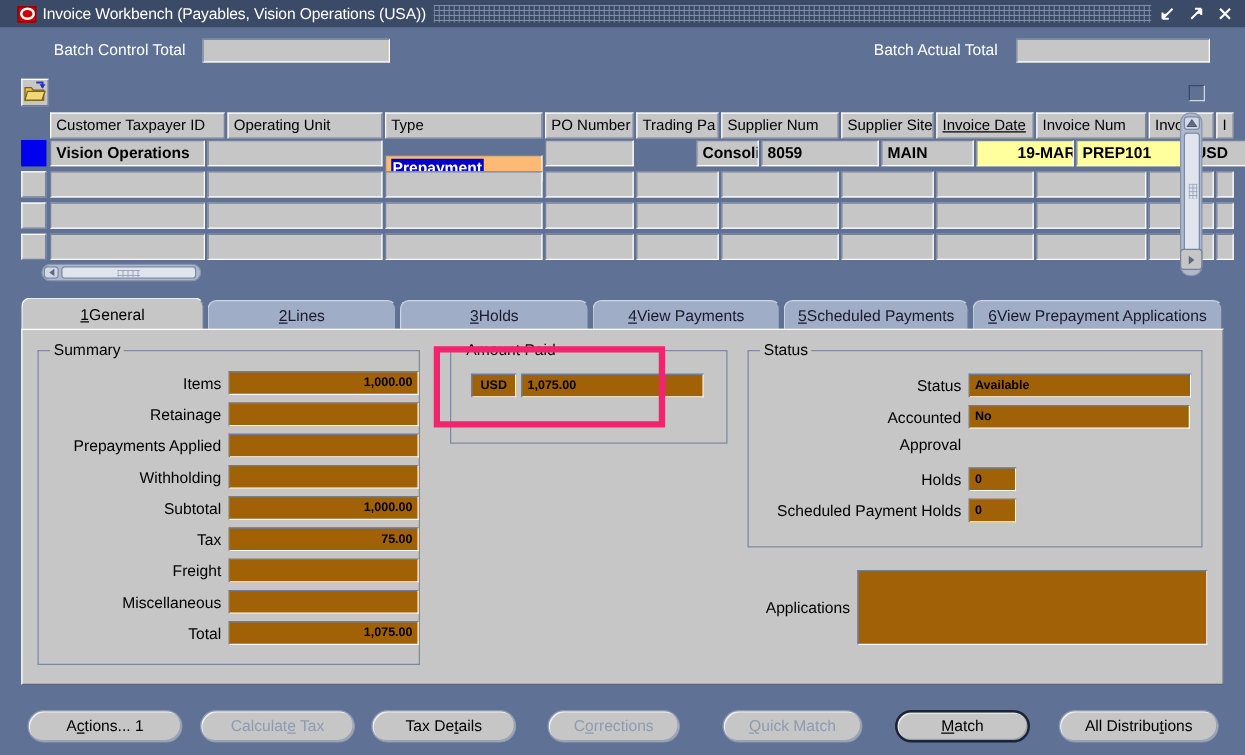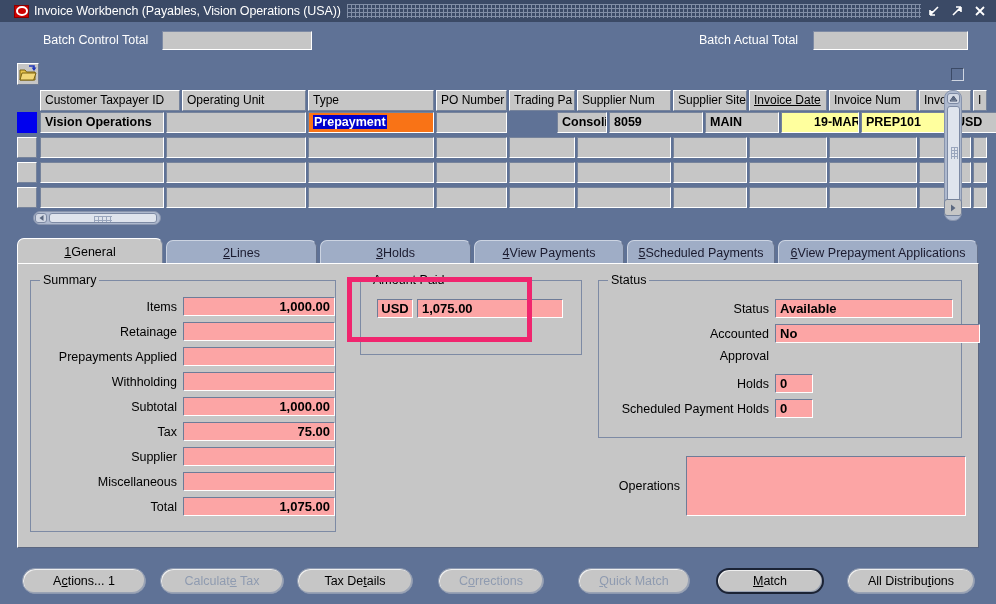--- a/index.html
+++ b/index.html
@@ -112,21 +112,21 @@
   .gc {
     height: 21px; flex: none; margin-right: 2px;
     background: #c6c6c6;
     border-top: 1px solid #76839b; border-left: 1px solid #76839b;
     border-right: 1px solid #ffffff; border-bottom: 1px solid #ffffff;
     font-size: 12.5px; font-weight: bold; color: #000;
     line-height: 19px; padding-left: 4px; overflow: hidden; white-space: nowrap;
     cursor: text;
   }
   .gc.req { background: #ffff9e; }
-  .gc.selected { background: #f97316; padding-left: 4px; }
+  .gc.selected { background: #fdba74; padding-left: 4px; margin-top: 12px; }
   .gc.selected span { background: #0000cc; color: #ffffff; padding: 0 1px; }
 
   
   .vscroll {
     position: absolute; left: 944px; top: 90px; width: 18px; height: 131px;
     background: #aeb9ce;
     border: 1px solid #8894ad; border-radius: 8px;
   }
   .vs-arrow {
     position: absolute; left: 2px; width: 13px; height: 11px;
@@ -209,24 +209,24 @@
     position: absolute; top: -8px; left: 9px;
     background: #c6c6c6; padding: 0 3px;
     font-size: 12.5px; color: #000;
   }
   .frow { position: absolute; display: flex; align-items: center; }
   .flabel {
     font-size: 12.5px; color: #000; text-align: right;
     white-space: nowrap; padding-right: 6px;
   }
   .finput {
-    background: #fca5a5;
+    background: #a16207;
     border-top: 1px solid #6e7c98; border-left: 1px solid #6e7c98;
     border-right: 1px solid #ffffff; border-bottom: 1px solid #ffffff;
-    font-size: 13px; font-weight: bold; color: #000;
+    font-size: 10px; font-weight: bold; color: #000;
     line-height: 17px; height: 19px; padding: 0 4px;
     overflow: hidden; white-space: nowrap; cursor: text;
   }
   .finput.num { text-align: right; }
   .finput.big { height: 60px; line-height: 17px; }
 
   
   .annot {
     position: absolute; left: 347px; top: 277px;
     width: 185px; height: 65px;
@@ -443,21 +443,21 @@
           </div>
           <div class="frow" style="left: 8px; top: 116px;">
             <div class="flabel" style="width: 144px;">Subtotal</div>
             <div class="finput num" style="width: 152px;">1,000.00</div>
           </div>
           <div class="frow" style="left: 8px; top: 141px;">
             <div class="flabel" style="width: 144px;">Tax</div>
             <div class="finput num" style="width: 152px;">75.00</div>
           </div>
           <div class="frow" style="left: 8px; top: 166px;">
-            <div class="flabel" style="width: 144px;">Supplier</div>
+            <div class="flabel" style="width: 144px;">Freight</div>
             <div class="finput num" style="width: 152px;"></div>
           </div>
           <div class="frow" style="left: 8px; top: 191px;">
             <div class="flabel" style="width: 144px;">Miscellaneous</div>
             <div class="finput num" style="width: 152px;"></div>
           </div>
           <div class="frow" style="left: 8px; top: 216px;">
             <div class="flabel" style="width: 144px;">Total</div>
             <div class="finput num" style="width: 152px;">1,075.00</div>
           </div>
@@ -472,38 +472,38 @@
 
     <div class="group" style="left:580px; top:16px; width:364px; height:158px;">
       <div class="grp-title">Status</div>
       <div id="status-fields">
           <div class="frow" style="left: 6px; top: 18px;">
             <div class="flabel" style="width: 170px;">Status</div>
             <div class="finput" style="width: 178px;">Available</div>
           </div>
           <div class="frow" style="left: 6px; top: 43px;">
             <div class="flabel" style="width: 170px;">Accounted</div>
-            <div class="finput" style="width: 205px;">No</div>
+            <div class="finput" style="width: 177px;">No</div>
           </div>
           <div class="frow" style="left: 6px; top: 68px;">
             <div class="flabel" style="width: 170px;">Approval</div>
           </div>
           <div class="frow" style="left: 6px; top: 93px;">
             <div class="flabel" style="width: 170px;">Holds</div>
             <div class="finput" style="width: 38px;">0</div>
           </div>
           <div class="frow" style="left: 6px; top: 118px;">
             <div class="flabel" style="width: 170px;">Scheduled Payment Holds</div>
             <div class="finput" style="width: 38px;">0</div>
           </div>
         </div>
     </div>
 
     <div class="frow" style="left:588px; top:192px;">
-      <div class="flabel" style="width:80px;">Operations</div>
+      <div class="flabel" style="width:80px;">Applications</div>
       <div class="finput big" style="width:280px;"></div>
     </div>
   </div>
 
   <div class="annot"></div>
 
   <div class="btnbar" id="btnbar">
       <div class="obtn" style="left: 22px; top: 6px; width: 124px;">
         <span>A<u>c</u>tions... 1</span>
       </div>

